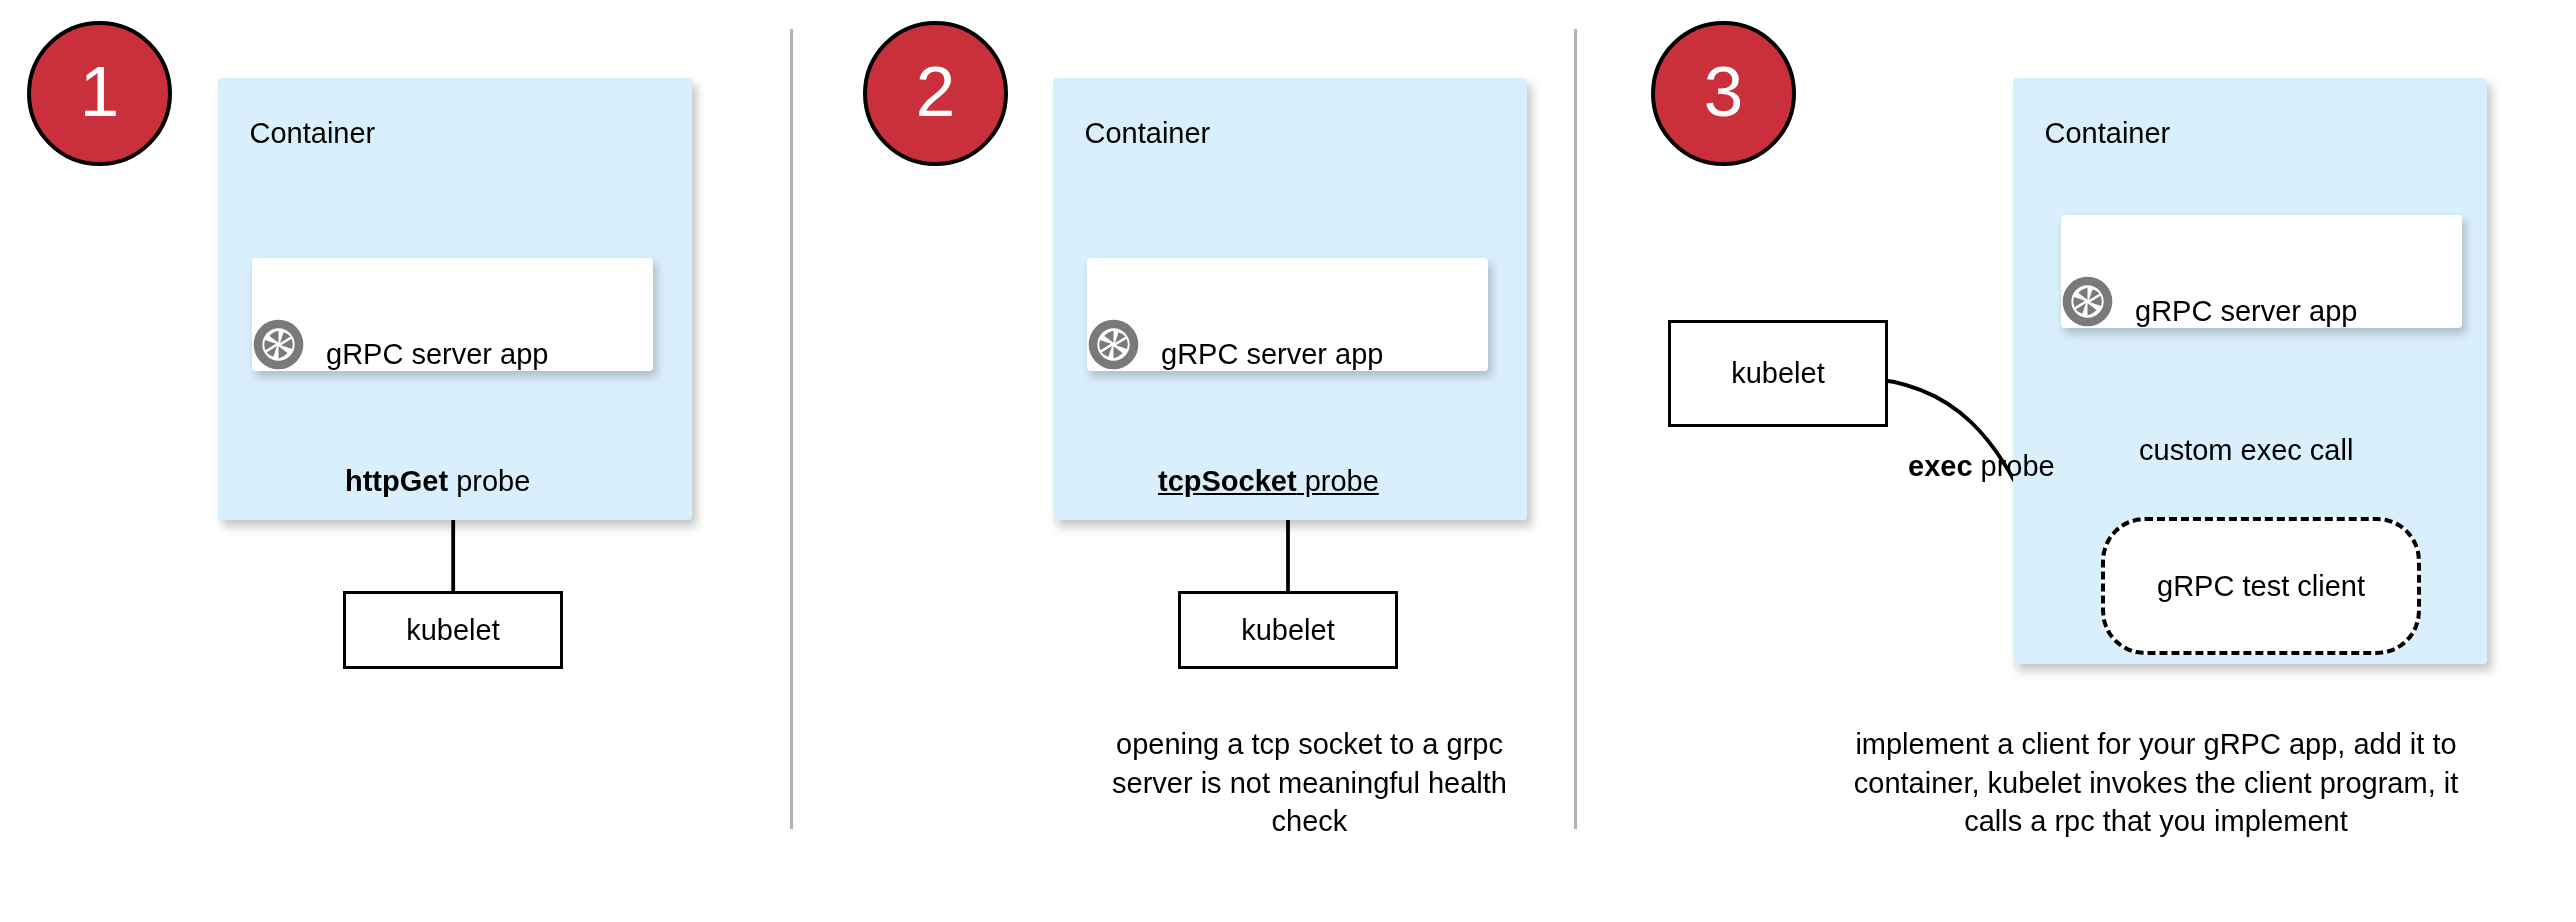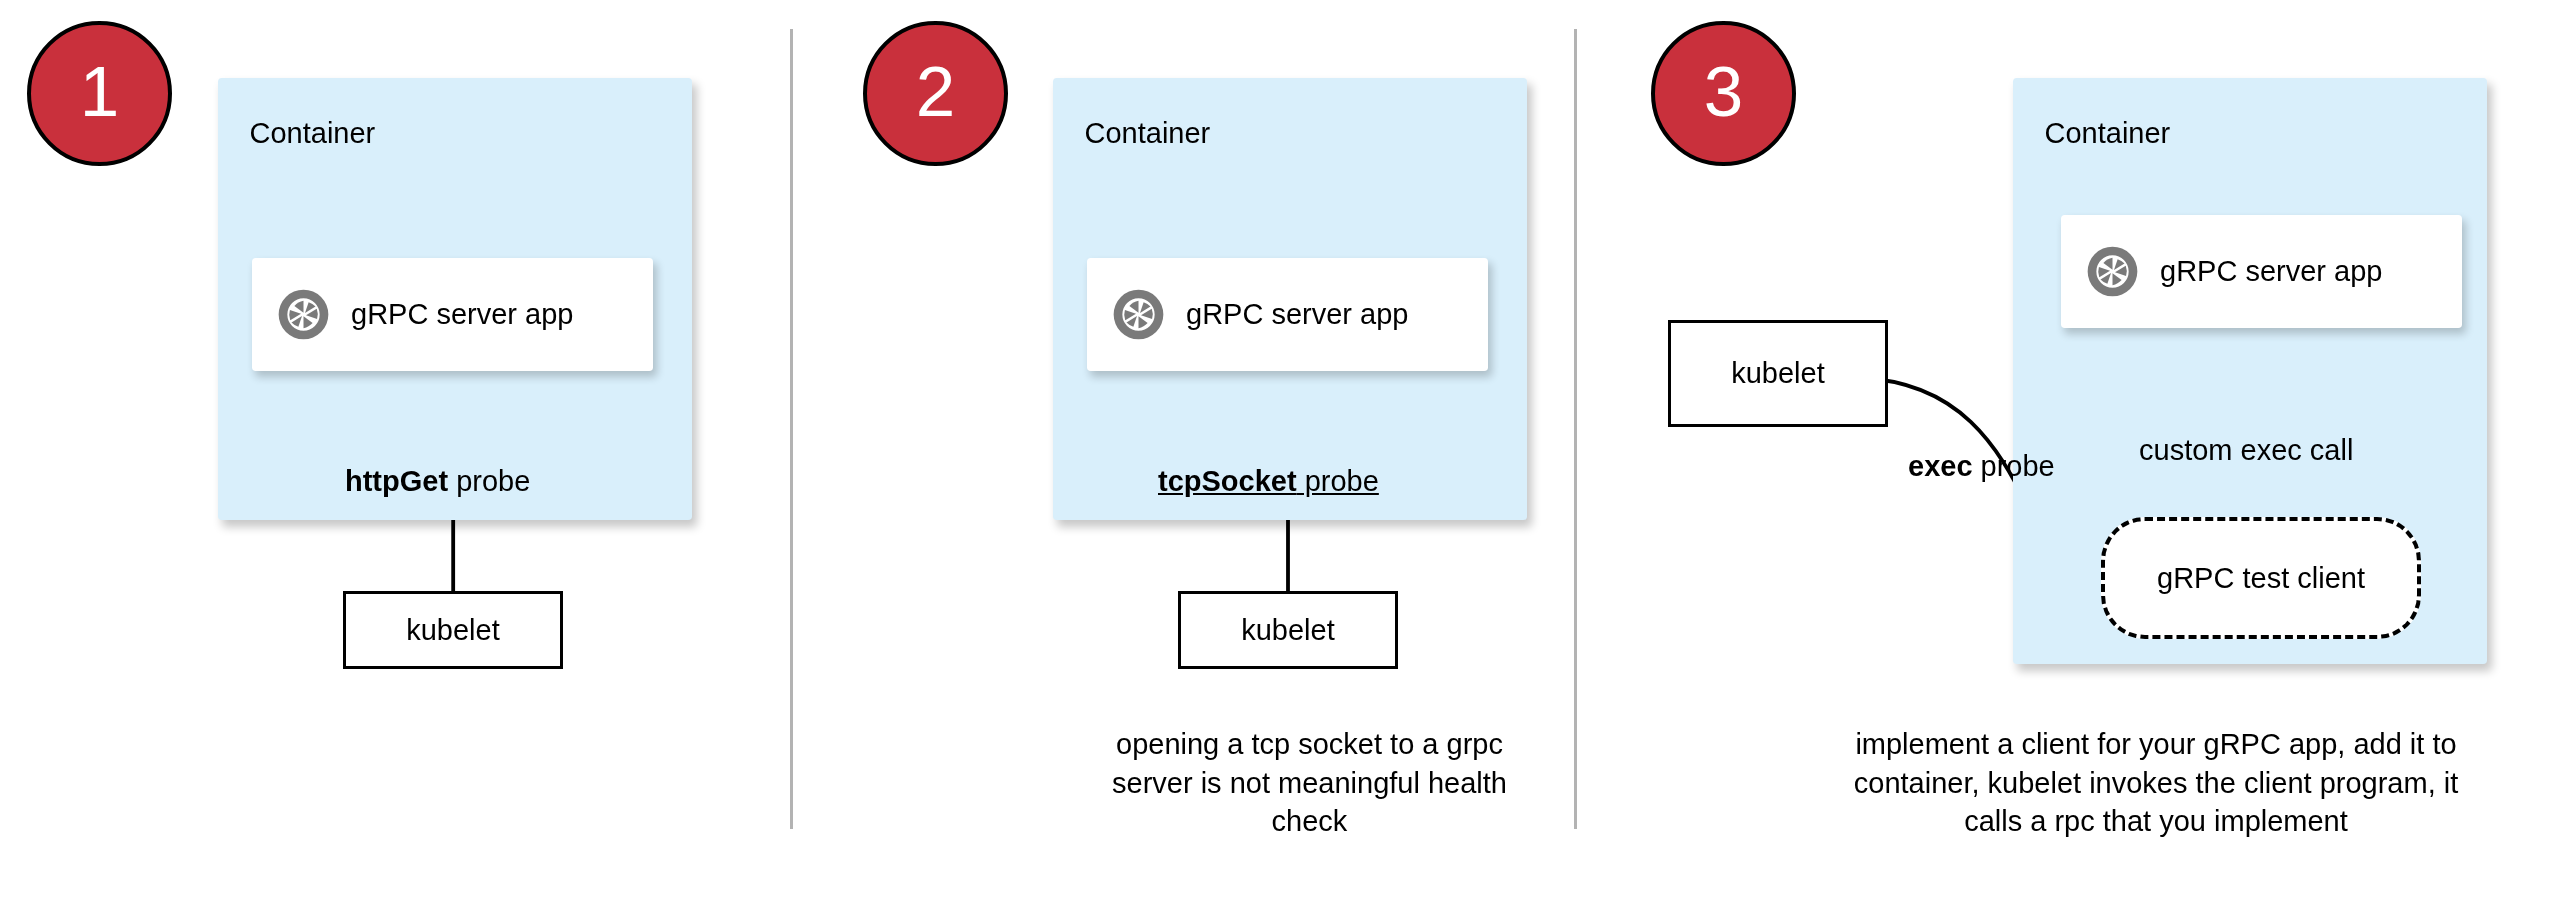--- a/index.html
+++ b/index.html
@@ -67,23 +67,22 @@
     white-space: nowrap;
   }
 
   
   .app-card {
     position: absolute;
     background: #ffffff;
     border-radius: 3.8px;
     box-shadow: 3.8px 5.7px 8.6px rgba(0,0,0,0.20);
     display: flex;
-    align-items: center;
+    align-items: flex-end;
     box-sizing: border-box;
-    padding-left: 25px;
   }
   .grpc-logo {
     width: 53px;
     height: 53px;
     flex: 0 0 53px;
     display: block;
   }
   .app-card-label {
     margin-left: 21px;
     font-size: 29px;
@@ -294,20 +293,20 @@
   <div class="kubelet-box" style="left:1668px; top:320px; width:220px; height:107px;">
     <span class="kubelet-label">kubelet</span>
   </div>
 
   <div class="edge-label" style="left:1908px; top:450px;">
     <b>exec</b><span> probe</span>
   </div>
 
   <div class="edge-label" style="left:2139px; top:434px;">custom exec call</div>
 
-  <div class="test-client" style="left:2101px; top:517px; width:320px; height:122px;">
+  <div class="test-client" style="left:2101px; top:517px; width:320px; height:138px;">
     <span class="test-client-label">gRPC test client</span>
   </div>
 
   <div class="caption" style="left:1841px; top:725px; width:630px;">implement a client for your gRPC app, add it to container, kubelet invokes the client program, it calls a rpc that you implement</div>
 
 </div>
 
 
 </body></html>

